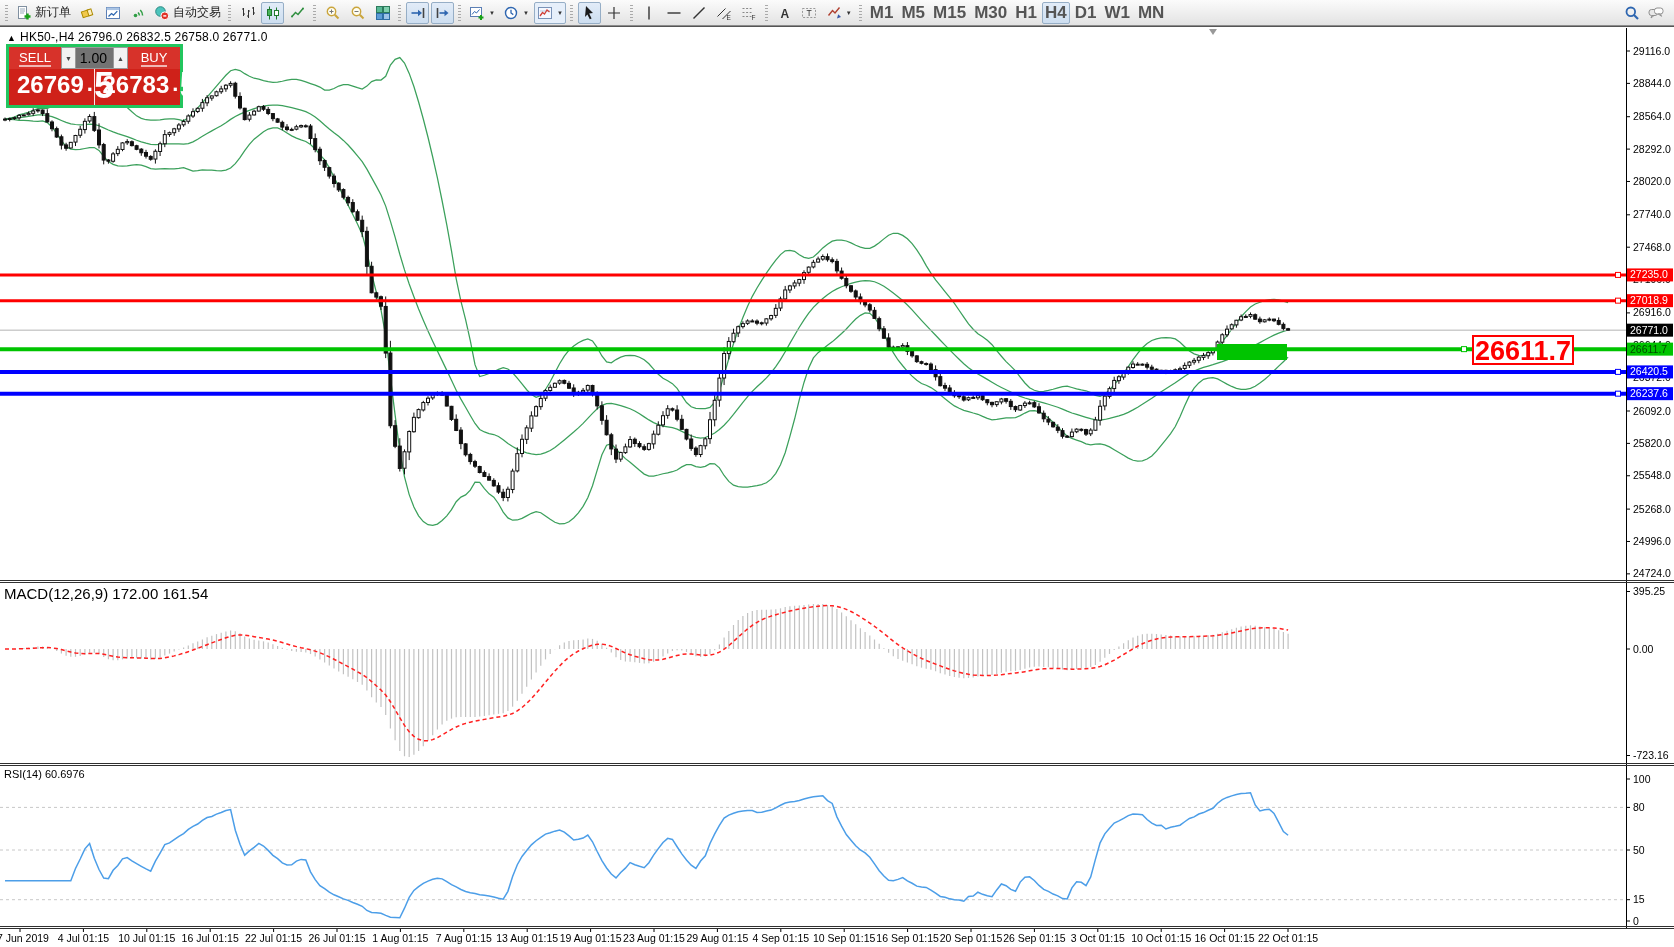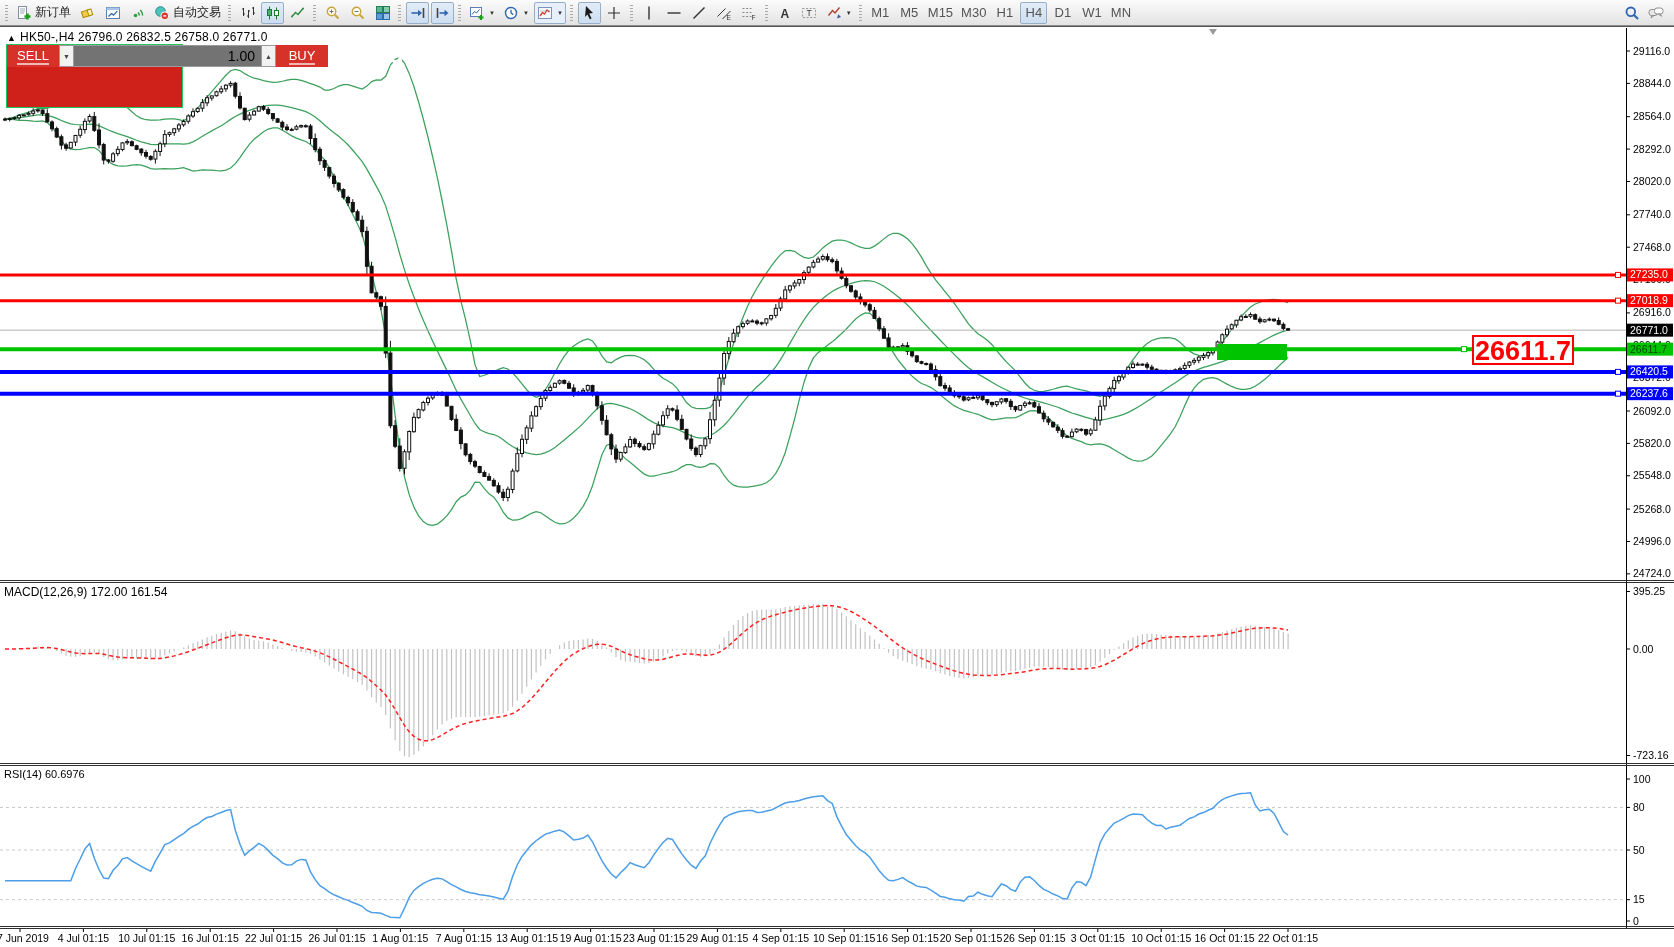--- a/index.html
+++ b/index.html
@@ -8,56 +8,56 @@
   
   .toolbar{position:absolute;top:0;left:0;width:1674px;height:26px;z-index:50;
     background:linear-gradient(#fbfbfb,#e3e3e3);border-bottom:1px solid #8c8c8c;
     display:flex;align-items:center;padding:0 2px;box-sizing:border-box}
   .tbtn{height:22px;min-width:23px;display:inline-flex;align-items:center;justify-content:center;
     gap:3px;padding:0 2px;margin:4px 1px;border:1px solid transparent;border-radius:2px;
     background:transparent;font-family:inherit;font-size:12px;color:#222;cursor:default}
   .tbtn.pressed{border-color:#96aec6;background:linear-gradient(#e2ecf8,#cddef0)}
   .tbtn.hl{border-color:#96aec6;background:#e6effa}
   .tbtn .lbl{font-size:12px;white-space:nowrap}
-  .tbtn.tf{font-size:13px;color:#333;min-width:27px;font-weight:normal;color:#555}
+  .tbtn.tf{font-size:17px;color:#333;min-width:27px;font-weight:bold;color:#555}
   .caret{font-size:6px;color:#333;margin-left:1px}
   .grip{width:3px;height:16px;margin:0 4px 0 3px;flex:none;
     background:repeating-linear-gradient(to bottom,#aaa 0 1px,transparent 1px 3px)}
   .ic{width:16px;height:16px;display:block;flex:none}
   .right-icons{margin-left:auto;display:flex;align-items:center;gap:8px;padding-right:8px}
   
   #stage{position:absolute;top:0;left:0;width:1674px;height:947px}
   #chart-svg{position:absolute;top:0;left:0;z-index:1}
   svg text{font-family:"Liberation Sans",sans-serif}
   .overlay{position:absolute;white-space:nowrap;z-index:3}
   #ohlc-header{left:7px;top:30px;font-size:12px;color:#000;letter-spacing:.2px}
   #ohlc-header .arr{font-size:9px;margin-right:4px}
   
   #trade-widget{left:6px;top:44px;width:177px;height:64px;z-index:4;background:#cf2119;
-     border:1px solid #22c55e;box-sizing:border-box;display:flex;flex-direction:row}
+     border:3px solid #22c55e;box-sizing:border-box;display:flex;flex-direction:column}
   .tw-row1{height:22px;display:flex;align-items:stretch}
   .tw-btn{width:52px;background:#d7322a;color:#fff;font-size:13px;display:flex;align-items:center;
      justify-content:center;border:none;font-family:inherit;cursor:default}
   .tw-btn span{border-bottom:2px solid rgba(255,255,255,.65);line-height:15px}
   .tw-spin{width:15px;background:#f2f2f2;border:1px solid #9a9a9a;box-sizing:border-box;
      font-size:7px;color:#444;display:flex;align-items:center;justify-content:center;padding:0}
   .tw-vol{flex:1;background:#737373;border:1px solid #9a9a9a;border-left:none;border-right:none;
      font-family:inherit;font-size:14px;color:#000;text-align:right;padding:0 6px 0 0;min-width:0}
   .tw-row2{flex:1;display:flex;color:#fff}
   .tw-price{width:50%;display:flex;align-items:flex-start;padding:2px 0 0 8px;box-sizing:border-box}
   .tw-price.sell{border-right:1px solid rgba(255,255,255,.9)}
   .tw-price .big{font-size:24px;font-weight:bold}
   .tw-price .dot{font-size:22px;font-weight:bold;margin:0 1px 0 3px}
   .tw-price .huge{font-size:36px;font-weight:bold;line-height:30px}
   
   #big-price-label{left:1472px;top:335px;width:102px;height:30px;background:#fff;border:2px solid #f00;
      color:#f00;font-size:27px;font-weight:bold;text-align:center;line-height:29px;box-sizing:border-box;z-index:4}
   #turning-point{left:1407px;top:400px;font-size:31px;font-weight:bold;letter-spacing:2px;
      color:#00dc00;text-shadow:2px 2px 0 #3c3c3c;z-index:3}
-  #macd-label{left:4px;top:585px;font-size:12px;color:#000}
+  #macd-label{left:4px;top:585px;font-size:15px;color:#000}
   #rsi-label{left:4px;top:768px;font-size:11px;color:#000}
 </style>
 </head>
 <body>
 
 <div id="stage">
   <svg id="chart-svg" width="1674" height="947" viewBox="0 0 1674 947">
       <defs>
         <clipPath id="c-main">
           <rect x="0" y="28" width="1626" height="552"></rect>

